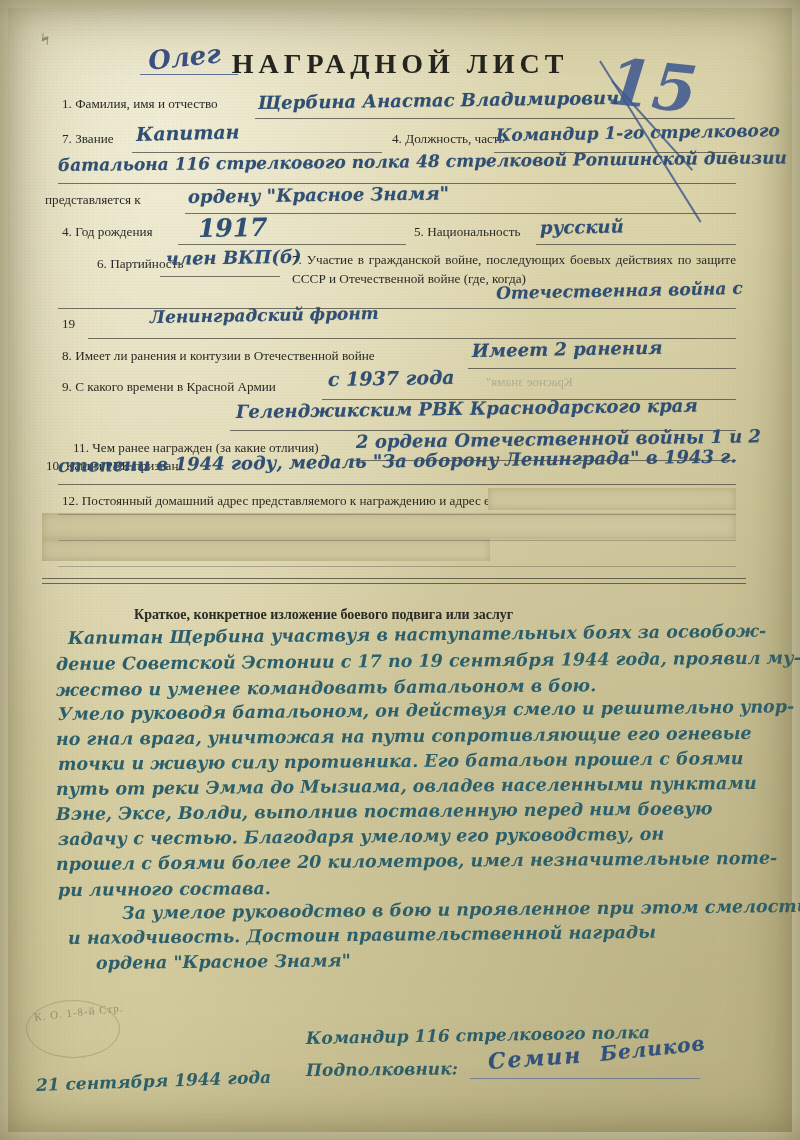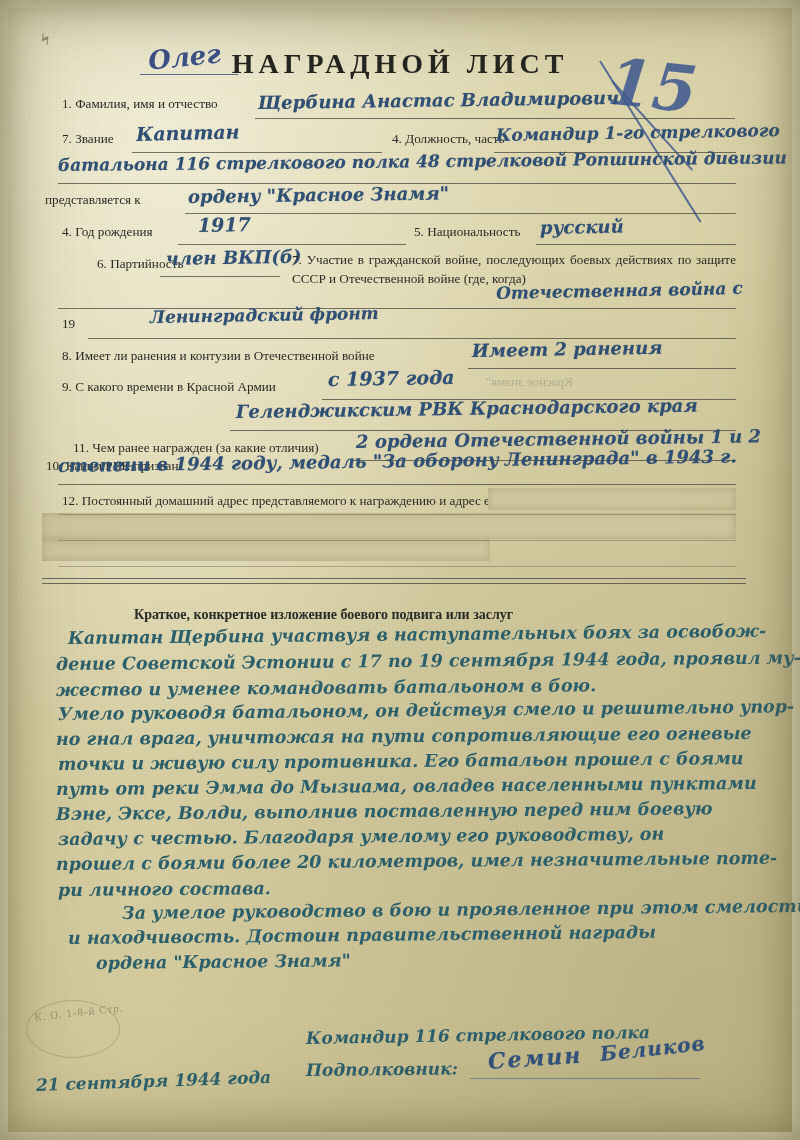--- a/index.html
+++ b/index.html
@@ -186,21 +186,21 @@
   <div class="rule" style="left:494px; top:152px; width:242px;"></div>
 
   <div class="ink" style="left:58px; top:155px; font-size:17px; transform:rotate(-0.6deg);">батальона 116 стрелкового полка 48 стрелковой Ропшинской дивизии</div>
   <div class="rule" style="left:58px; top:183px; width:678px;"></div>
 
   <div class="print" style="left:45px; top:192px;">представляется к</div>
   <div class="ink" style="left:188px; top:186px; font-size:18px; transform:rotate(-0.8deg);">ордену "Красное Знамя"</div>
   <div class="rule" style="left:185px; top:213px; width:551px;"></div>
 
   <div class="print" style="left:62px; top:224px;text-align:center;">4. Год рождения</div>
-  <div class="ink" style="left:198px; top:214px; font-size:19px; transform:rotate(-1deg);">1917</div>
+  <div class="ink" style="left:198px; top:214px; font-size:25px; transform:rotate(-1deg);">1917</div>
   <div class="rule" style="left:178px; top:244px; width:228px;"></div>
   <div class="print" style="left:414px; top:224px;">5. Национальность</div>
   <div class="ink" style="left:540px; top:217px; font-size:18px; transform:rotate(-1deg);">русский</div>
   <div class="rule" style="left:536px; top:244px; width:200px;"></div>
 
   <div class="print" style="left:62px; top:256px;margin-left:35px;">6. Партийность</div>
   <div class="ink" style="left:166px; top:248px; font-size:18px; transform:rotate(-1deg);">член ВКП(б)</div>
   <div class="rule" style="left:160px; top:276px; width:120px;"></div>
   <div class="print wrap" style="left:292px; top:250px; width:444px; white-space:normal; text-align:justify; line-height:1.45;">7. Участие в гражданской войне, последующих боевых действиях по защите СССР и Отечественной войне  (где, когда)</div>
   <div class="ink" style="left:496px; top:283px; font-size:17px; transform:rotate(-1.2deg);">Отечественная война с</div>

